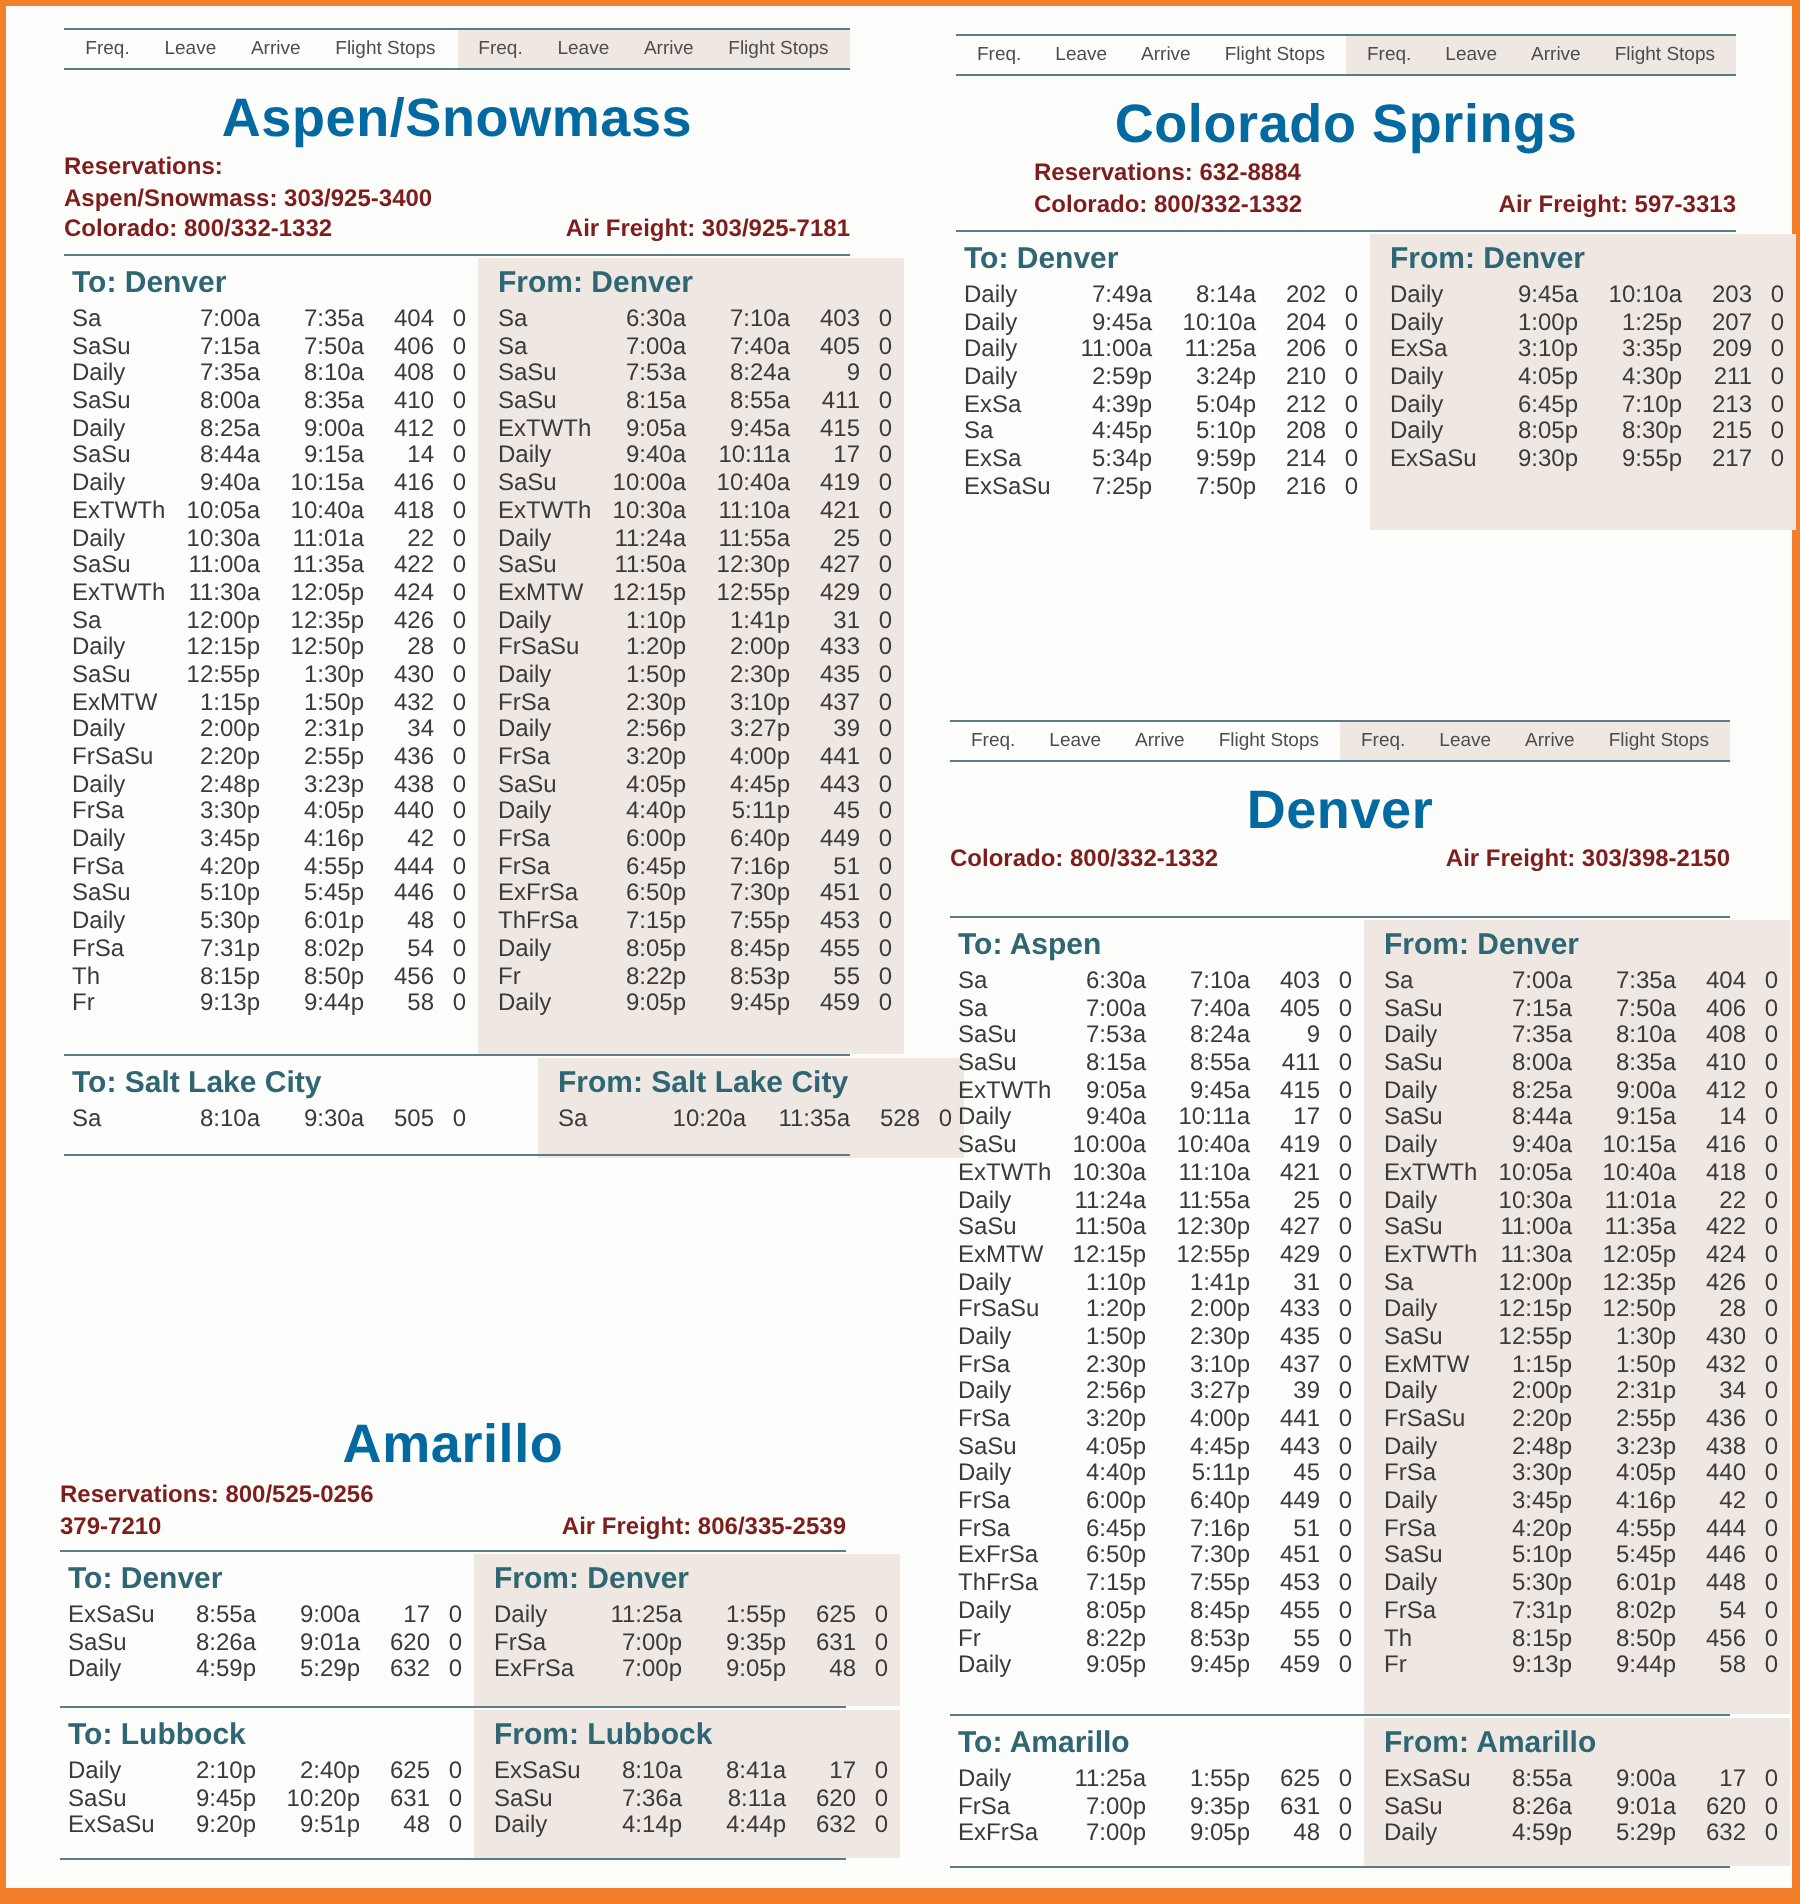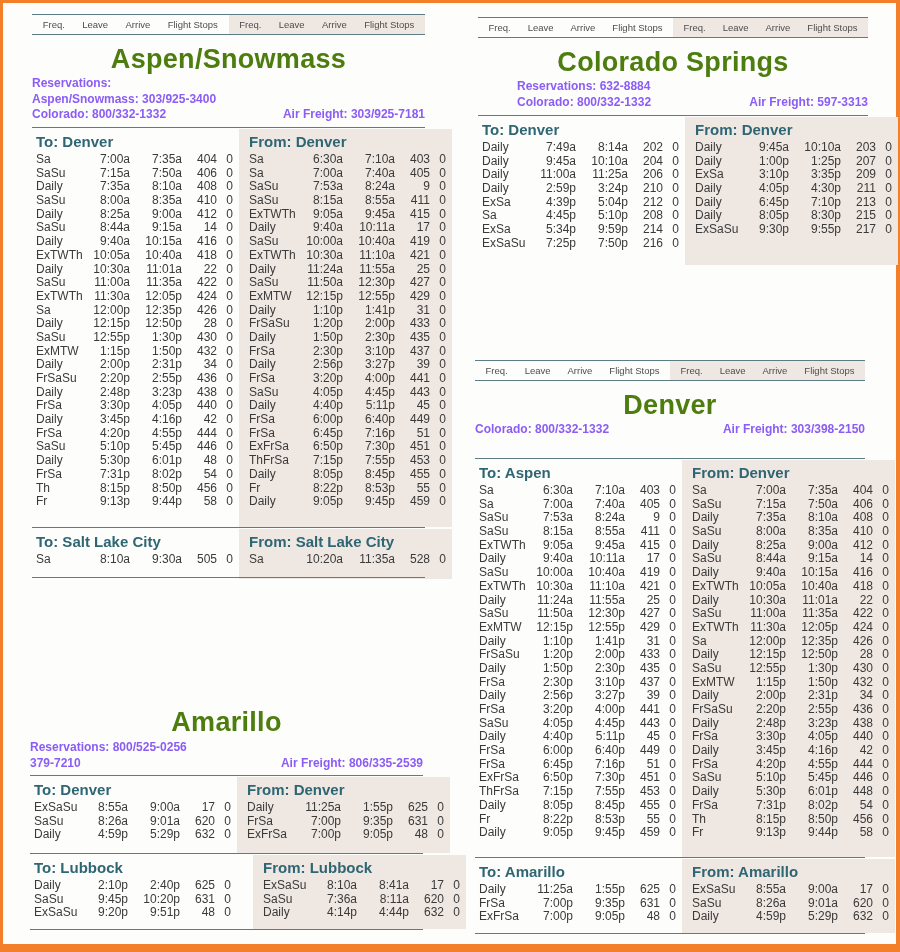--- a/index.html
+++ b/index.html
@@ -12,23 +12,23 @@
   .panel { position: absolute; }
   .colhead {
     position: absolute; left: 0; right: 0; height: 21px;
     border-top: 1.5px solid #5c7d85; border-bottom: 1.5px solid #5c7d85;
     display: flex; font-size: 9.5px; color: #4d4d4d;
   }
   .colhead .half { flex: 1; display: flex; align-items: center; justify-content: space-around; padding: 0 2px; }
   .colhead .half.shade { background: #efe7e2; }
   .city-title {
     position: absolute; left: 0; right: 0; text-align: center;
-    font-weight: bold; color: #4d7c0f; font-size: 27px; letter-spacing: 0.3px;
+    font-weight: bold; color: #0369a1; font-size: 27px; letter-spacing: 0.3px;
   }
-  .info { position: absolute; left: 0; right: 0; font-weight: bold; color: #8b5cf6; font-size: 12px; line-height: 15.5px; }
+  .info { position: absolute; left: 0; right: 0; font-weight: bold; color: #7f1d1d; font-size: 12px; line-height: 15.5px; }
   .info .right { position: absolute; right: 0; bottom: 0; }
   .rule { position: absolute; left: 0; right: 0; border-top: 1.5px solid #5c7d85; }
   .block { position: absolute; left: 0; right: 0; display: flex; }
   .block .side { flex: 1; padding: 3px 6px 0 4px; }
   .block .side.shade { background: #efe7e2; padding-left: 10px; }
   .sec-title { font-weight: bold; color: #2f6674; font-size: 15px; height: 21px; line-height: 19px; }
   .row { display: flex; font-size: 12px; height: 13.7px; line-height: 13.7px; color: #3a3a3a; }
   .row span { display: inline-block; white-space: nowrap; }
   .c-freq { width: 50px; }
   .c-leave { width: 44px; text-align: right; }
@@ -434,21 +434,21 @@
               <span class="c-freq">Daily</span>
               <span class="c-leave">9:05p</span>
               <span class="c-arrive">9:45p</span>
               <span class="c-flight">459</span>
               <span class="c-stops">0</span>
             </div>
           </div>
       </div>
     </div>
     <div class="rule" style="top:513px;"></div>
-    <div class="block" style="top:515px; height:50px;">
+    <div class="block" style="top:515px; height:50px;gap:30px;">
       <div class="side">
         <div class="sec-title">To: Salt Lake City</div>
         <div class="rows">
             <div class="row">
               <span class="c-freq">Sa</span>
               <span class="c-leave">8:10a</span>
               <span class="c-arrive">9:30a</span>
               <span class="c-flight">505</span>
               <span class="c-stops">0</span>
             </div>
@@ -526,21 +526,21 @@
               <span class="c-freq">ExFrSa</span>
               <span class="c-leave">7:00p</span>
               <span class="c-arrive">9:05p</span>
               <span class="c-flight">48</span>
               <span class="c-stops">0</span>
             </div>
           </div>
       </div>
     </div>
     <div class="rule" style="top:150px;"></div>
-    <div class="block" style="top:152px; height:74px;gap:16px;">
+    <div class="block" style="top:152px; height:74px;">
       <div class="side">
         <div class="sec-title">To: Lubbock</div>
         <div class="rows">
             <div class="row">
               <span class="c-freq">Daily</span>
               <span class="c-leave">2:10p</span>
               <span class="c-arrive">2:40p</span>
               <span class="c-flight">625</span>
               <span class="c-stops">0</span>
             </div>

